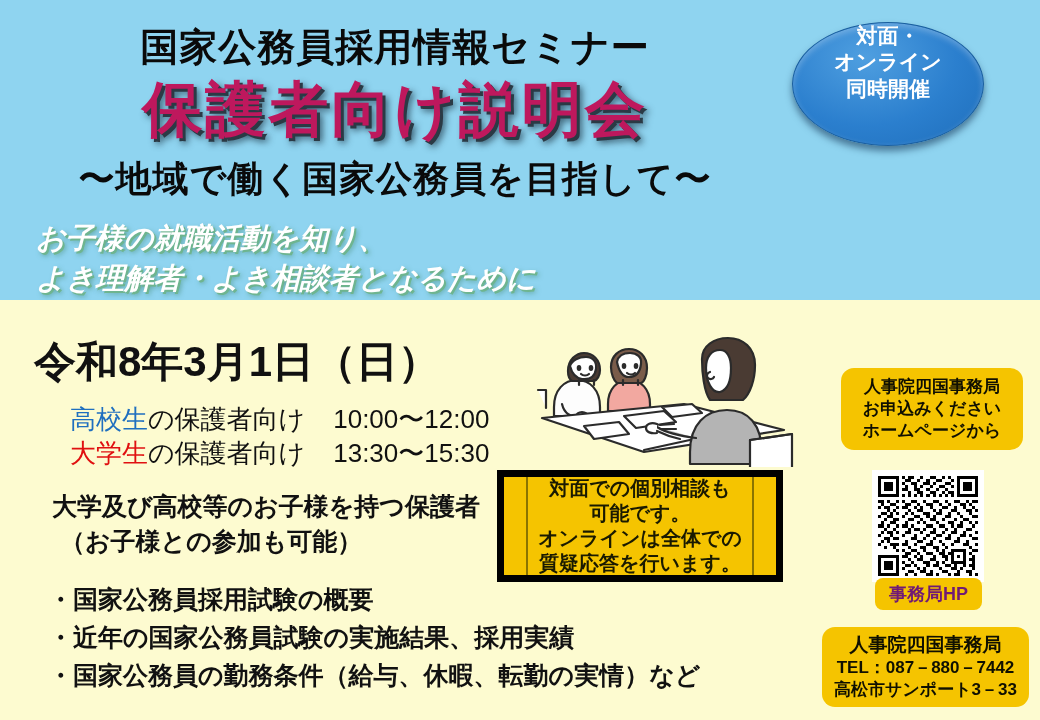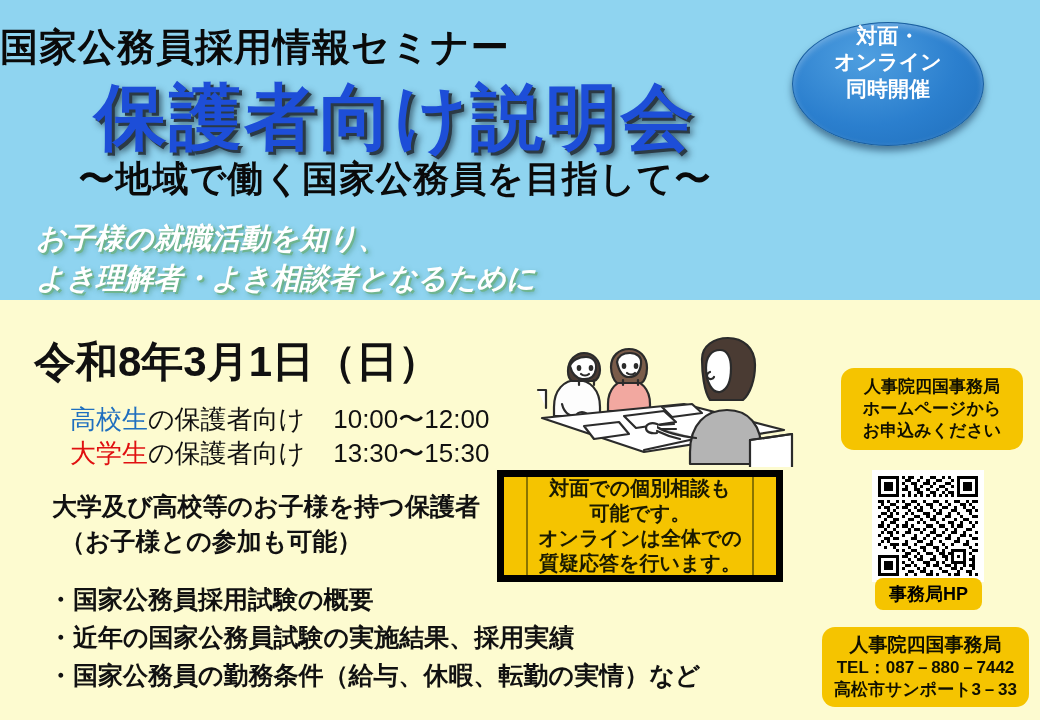--- a/index.html
+++ b/index.html
@@ -22,36 +22,36 @@
     left: 0; top: 0;
     width: 1040px;
     height: 300px;
     background: #8FD4F0;
   }
 
   .kicker {
     position: absolute;
     left: 0; top: 22px;
     width: 790px;
-    text-align: left;
+    text-align: center;
     font-size: 38px;
     font-weight: bold;
     color: #0a0a0a;
     letter-spacing: 1px;
     white-space: nowrap;
   }
 
   .main-title {
     position: absolute;
     left: 0; top: 70px;
     width: 790px;
     text-align: center;
-    font-size: 72px;
-    font-weight: bold;
-    color: #1d4ed8;
+    font-size: 60px;
+    font-weight: bold;
+    color: #be185d;
     letter-spacing: 3px;
     white-space: nowrap;
     text-shadow:
       3px 3px 0 #2b3a45,
       5px 5px 7px rgba(20,40,55,0.75);
   }
 
   .tilde-line {
     position: absolute;
     left: 0; top: 155px;
@@ -227,21 +227,21 @@
     position: absolute;
     left: 875px; top: 578px;
     width: 107px; height: 32px;
     background: #F5C400;
     border-radius: 8px;
     display: flex;
     align-items: center;
     justify-content: center;
     font-size: 18px;
     font-weight: bold;
-    color: #000000;
+    color: #701a75;
     white-space: nowrap;
   }
 
   .contact-box {
     position: absolute;
     left: 822px; top: 627px;
     width: 207px; height: 80px;
     background: #F5C400;
     border-radius: 13px;
     display: flex;
@@ -372,22 +372,22 @@
         <path d="M137 117 L152 117"></path>
 
         <path d="M226 128 L268 122 L268 160 L226 160 Z" fill="#ffffff"></path>
         <path d="M226 128 L268 122"></path>
       </g>
     </svg>
   </div>
 
   <div class="apply-box">
     <span>人事院四国事務局</span>
+    <span>お申込みください</span>
     <span>ホームページから</span>
-    <span>お申込みください</span>
   </div>
 
   <div class="qr-wrap">
     <svg viewBox="0 0 33 33" shape-rendering="crispEdges" xmlns="http://www.w3.org/2000/svg">
       <rect width="33" height="33" fill="#ffffff"></rect>
       <g fill="#000000">
 
         <rect x="0" y="0" width="7" height="1"></rect>
           <rect x="0" y="6" width="7" height="1"></rect>
         <rect x="0" y="0" width="1" height="7"></rect>

